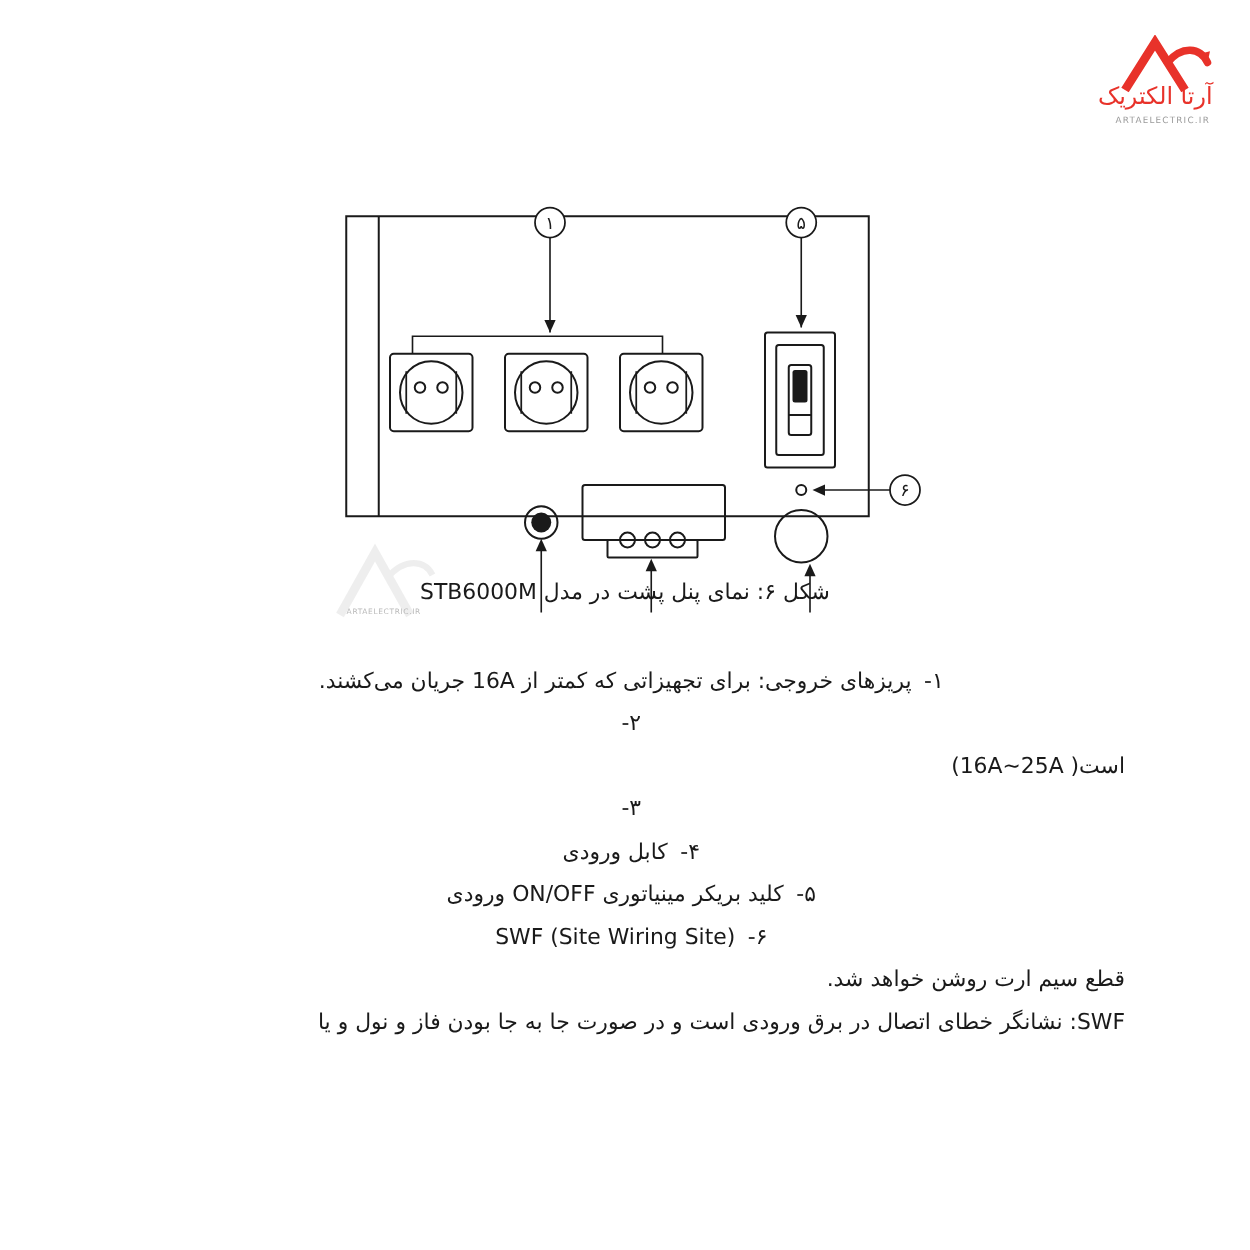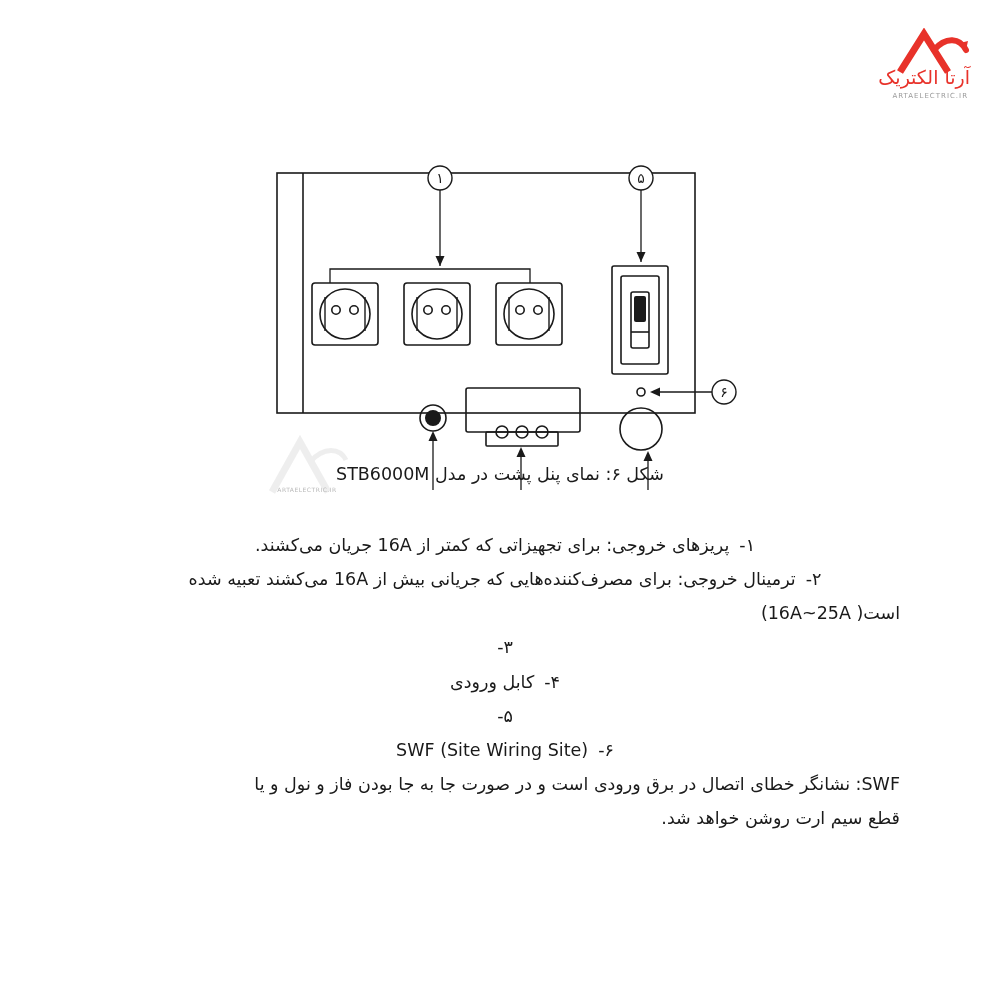--- a/index.html
+++ b/index.html
@@ -256,37 +256,37 @@
 
 <div class="notes">
 
   <div class="note-row">
     <span class="note-num">۱-</span>
     <span class="note-text">پریزهای خروجی: برای تجهیزاتی که کمتر از 16A جریان می‌کشند.</span>
   </div>
 
   <div class="note-row">
     <span class="note-num">۲-</span>
-    <span class="note-text">ترمینال خروجی: برای مصرف‌کننده‌هایی که جریانی بیش از 16A می‌کشند تعبیه شده</span>
   </div>
   <div class="note-cont">است( 16A~25A)</div>
 
   <div class="note-row">
     <span class="note-num">۳-</span>
   </div>
 
   <div class="note-row">
     <span class="note-num">۴-</span>
     <span class="note-text">کابل ورودی</span>
   </div>
 
   <div class="note-row">
     <span class="note-num">۵-</span>
+    <span class="note-text">کلید بریکر مینیاتوری ON/OFF ورودی</span>
   </div>
 
   <div class="note-row">
     <span class="note-num">۶-</span>
     <span class="note-text ltr">SWF (Site Wiring Site)</span>
   </div>
 
+  <div class="note-cont">قطع سیم ارت روشن خواهد شد.</div>
   <div class="note-cont">SWF: نشانگر خطای اتصال در برق ورودی است و در صورت جا به جا بودن فاز و نول و یا</div>
-  <div class="note-cont">قطع سیم ارت روشن خواهد شد.</div>
 </div>
 
 </body></html>

